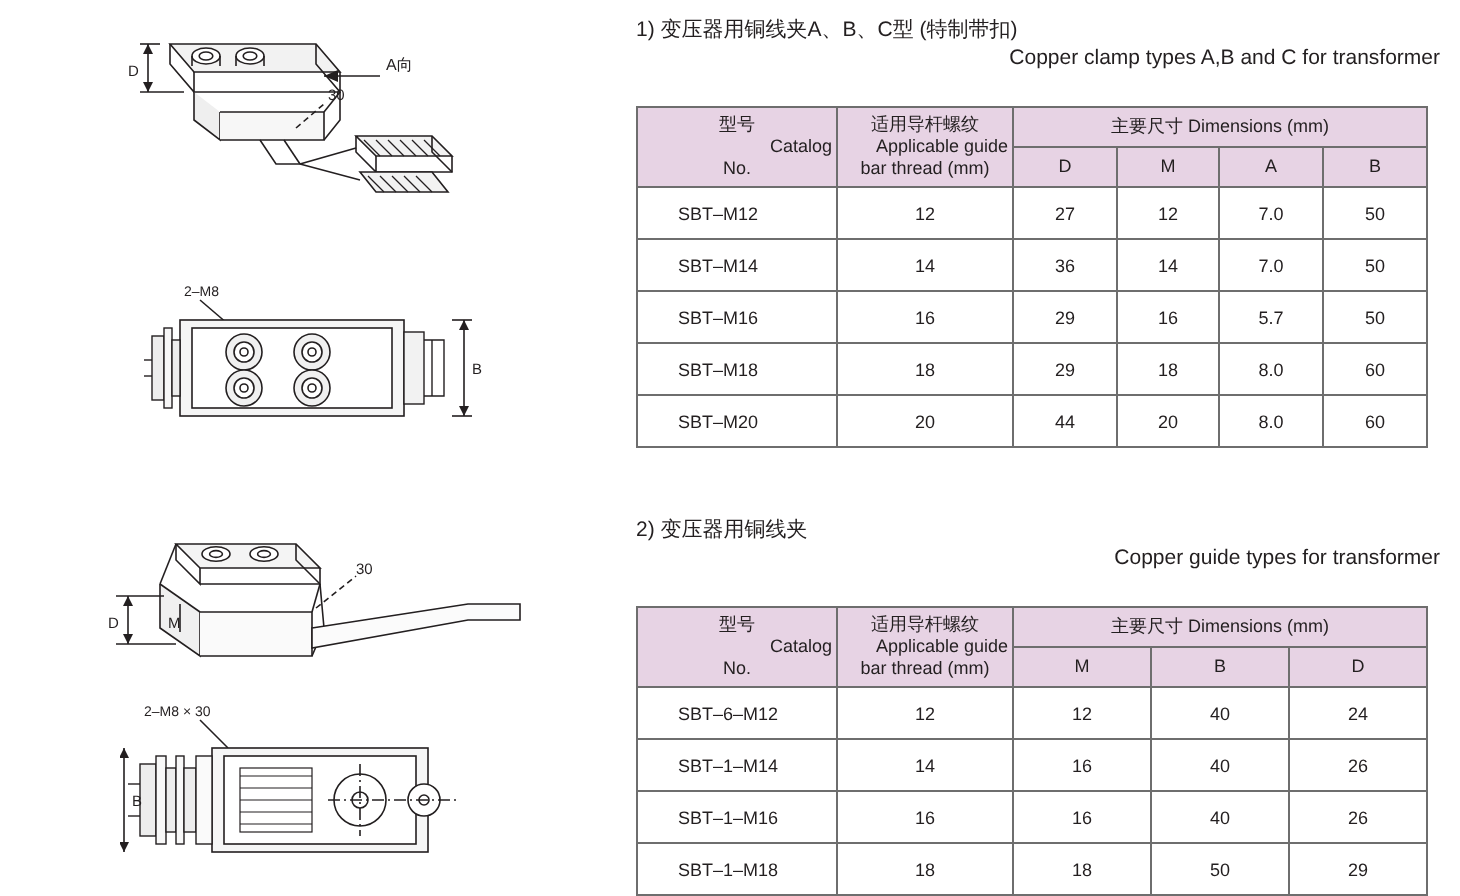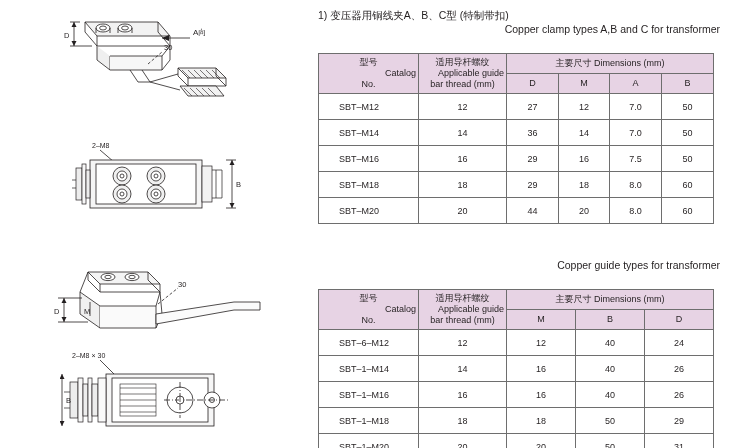--- a/index.html
+++ b/index.html
@@ -355,21 +355,21 @@
             <td>36</td>
             <td>14</td>
             <td>7.0</td>
             <td>50</td>
           </tr>
           <tr>
             <td class="catalog">SBT–M16</td>
             <td>16</td>
             <td>29</td>
             <td>16</td>
-            <td>7.5</td>
+            <td>5.7</td>
             <td>50</td>
           </tr>
           <tr>
             <td class="catalog">SBT–M18</td>
             <td>18</td>
             <td>29</td>
             <td>18</td>
             <td>8.0</td>
             <td>60</td>
           </tr>
@@ -379,20 +379,21 @@
             <td>44</td>
             <td>20</td>
             <td>8.0</td>
             <td>60</td>
           </tr>
         </tbody>
       </table>
     </div>
 
     <div class="section sec2">
+      <div class="sec-title-cn">2) 变压器用铜线夹</div>
       <div class="sec-title-en">Copper guide types for transformer</div>
 
       <table class="spec">
         <colgroup>
           <col style="width:100px">
           <col style="width:88px">
           <col style="width:69px">
           <col style="width:69px">
           <col style="width:69px">
         </colgroup>

